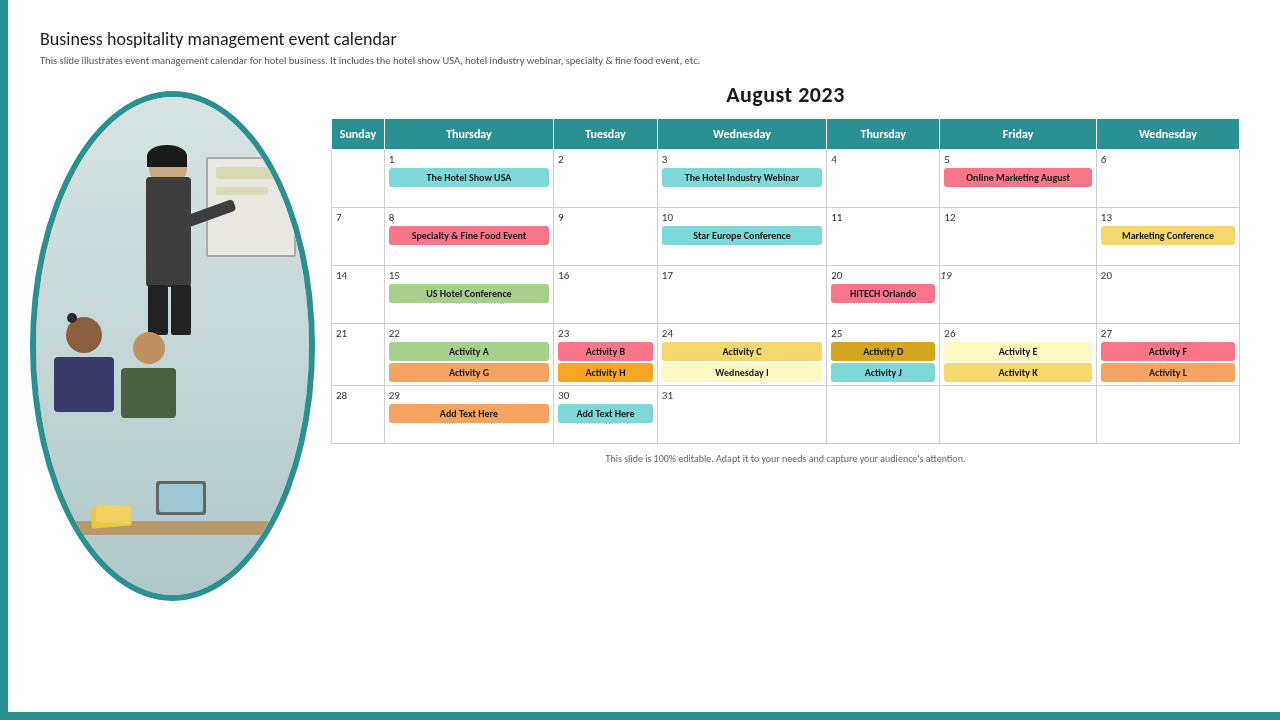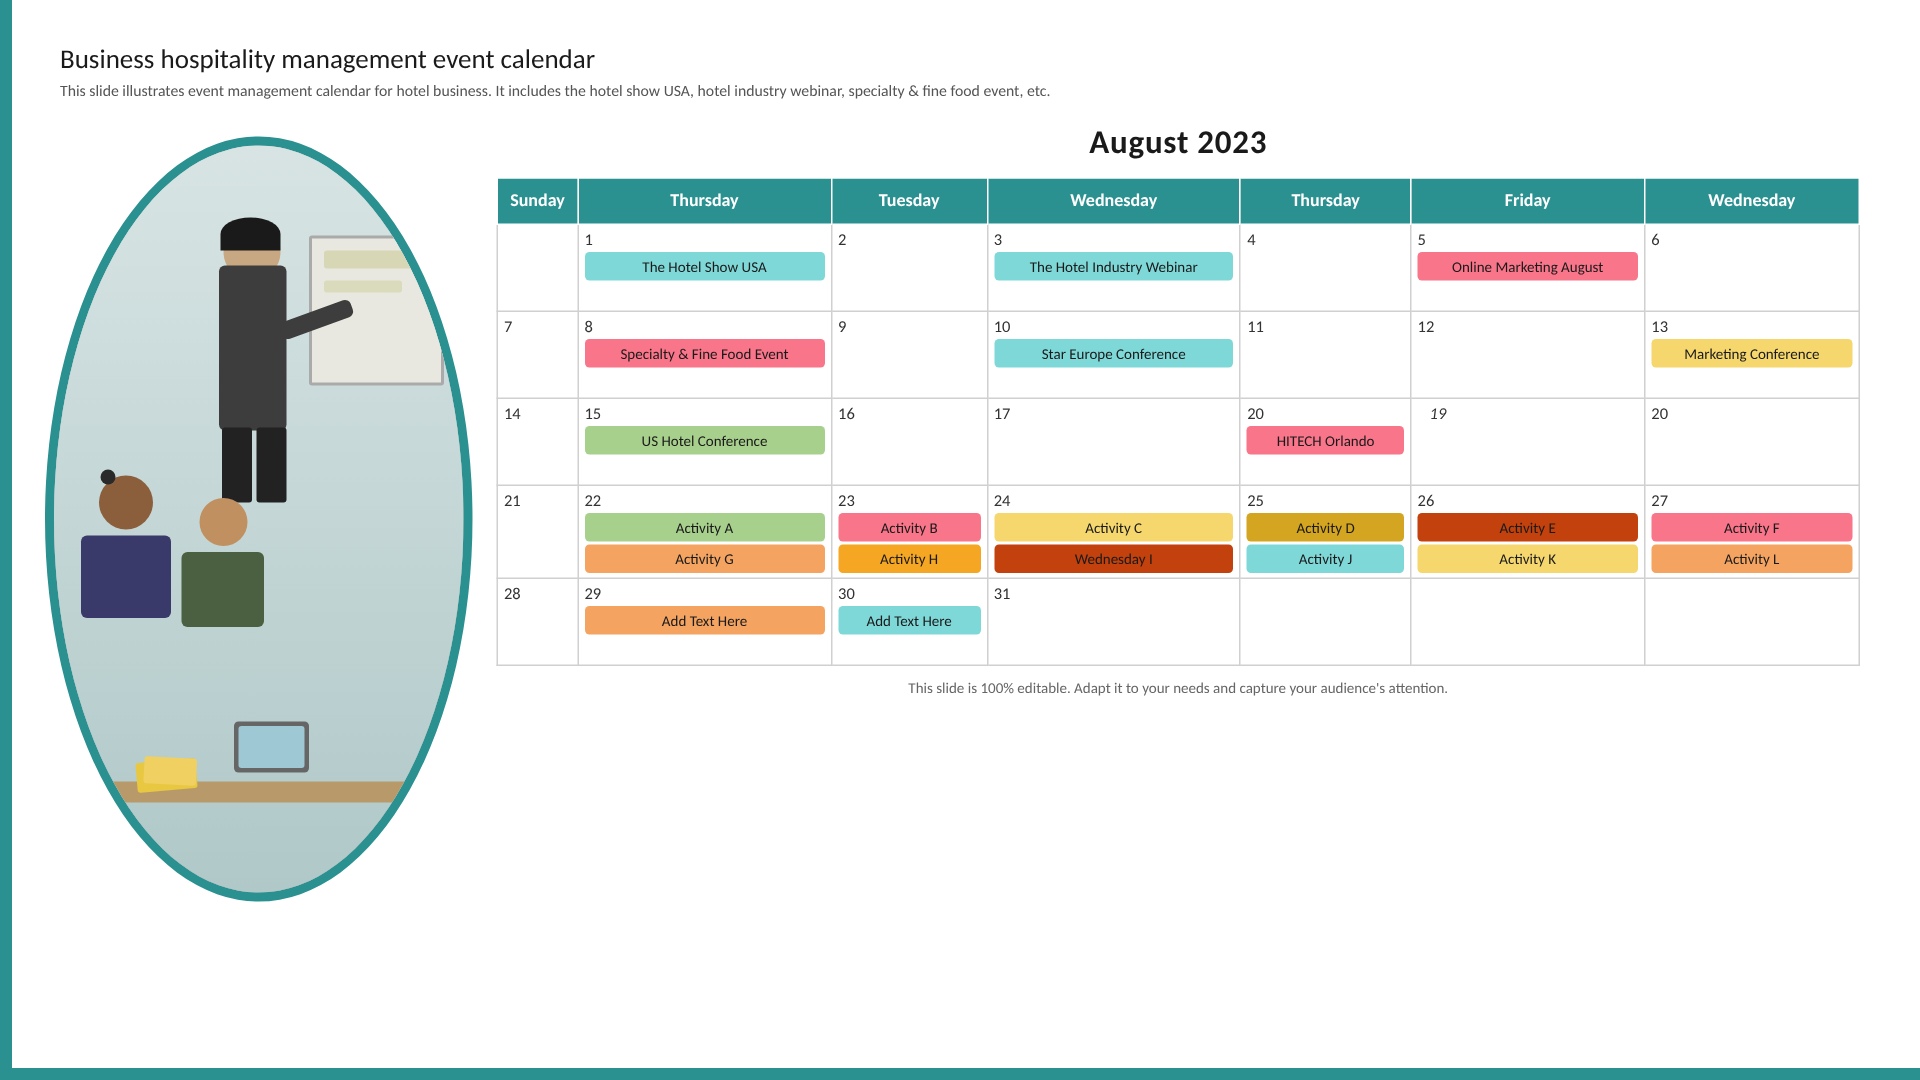--- a/index.html
+++ b/index.html
@@ -95,32 +95,32 @@
       font-size: 11px;
       color: #333;
       font-weight: 500;
       display: block;
       margin-bottom: 2px;
     }
     .event-badge {
       border-radius: 3px;
       padding: 3px 11px;
       font-size: 10px;
-      font-weight: 400;
+      font-weight: 700;
       text-align: center;
       margin-top: 2px;
       line-height: 1.3;
     }
     .event-cyan { background: #7fd8d8; color: #1a1a1a; }
     .event-pink { background: #f8758a; color: #1a1a1a; }
     .event-orange { background: #f5a623; color: #1a1a1a; }
     .event-green { background: #a8d08d; color: #1a1a1a; }
     .event-yellow { background: #f5d76e; color: #1a1a1a; }
     .event-salmon { background: #f4a460; color: #1a1a1a; }
-    .event-light-green { background: #c2410c; color: #1a1a1a; }
+    .event-light-green { background: #fef9c3; color: #1a1a1a; }
     .event-gold { background: #d4a520; color: #1a1a1a; }
     .footer-note {
       text-align: center;
       font-size: 10px;
       color: #666;
       margin-top: 8px;
     }
     
     .meeting-scene {
       position: absolute;
@@ -348,21 +348,21 @@
               <td style="min-height: 58px; height: 58px; vertical-align: top; padding: 3px 4px;">
                 <span class="day-number">16</span>
               </td>
               <td style="min-height: 58px; height: 58px; vertical-align: top; padding: 3px 4px;">
                 <span class="day-number">17</span>
               </td>
               <td style="min-height: 58px; height: 58px; vertical-align: top; padding: 3px 4px;">
                 <span class="day-number">20</span>
                 <div class="event-badge event-pink">HITECH Orlando</div>
               </td>
-              <td style="min-height: 58px; height: 58px; vertical-align: top; padding: 3px 12px; font-style: italic;">
+              <td style="min-height: 58px; height: 58px; vertical-align: top; padding: 3px 0; font-style: italic;">
                 <span class="day-number">19</span>
               </td>
               <td style="min-height: 58px; height: 58px; vertical-align: top; padding: 3px 4px;">
                 <span class="day-number">20</span>
               </td>
             </tr>
             <tr>
               <td style="min-height: 58px; height: 58px; vertical-align: top; padding: 3px 4px;">
                 <span class="day-number">21</span>
               </td>

